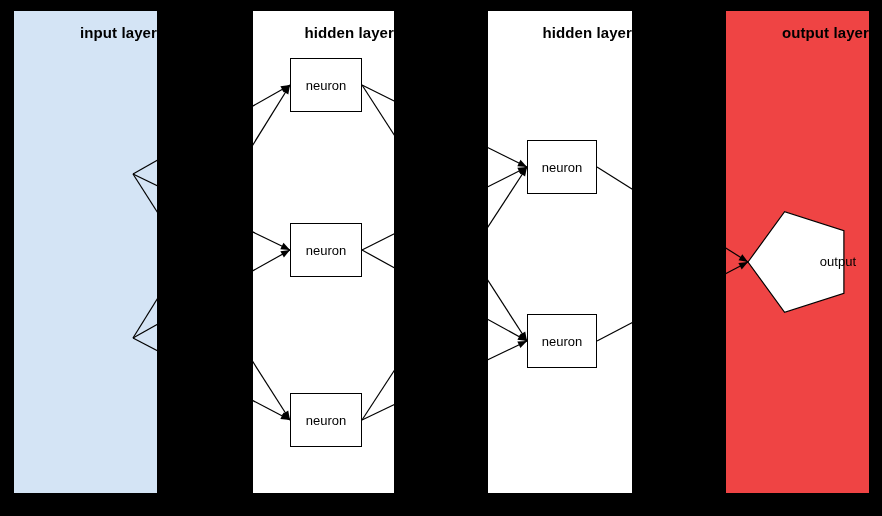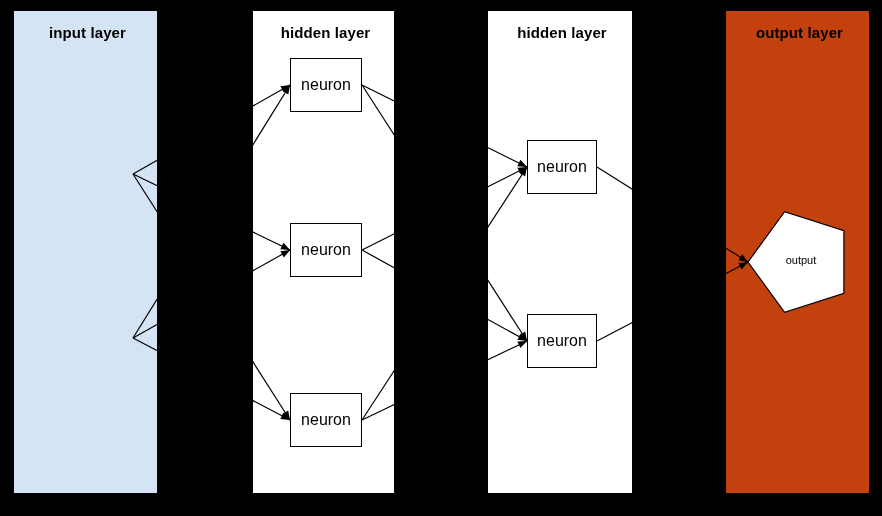--- a/index.html
+++ b/index.html
@@ -18,21 +18,21 @@
   }
   .layer-panel {
     position: absolute;
     box-sizing: border-box;
     border: 1px solid #000000;
   }
   .layer-title {
     position: absolute;
     left: 4px;
     right: 0;
-    text-align: center;
+    text-align: right;
     font-size: 15px;
     font-weight: bold;
     color: #000000;
     letter-spacing: 0.1px;
   }
   .svg-overlay {
     position: absolute;
     left: 0;
     top: 0;
     width: 882px;
@@ -52,46 +52,46 @@
     color: #000000;
   }
   .node-box {
     position: absolute;
     box-sizing: border-box;
     border: 1.6px solid #000000;
     background: #ffffff;
     display: flex;
     align-items: center;
     justify-content: center;
-    font-size: 16px;
+    font-size: 13px;
     color: #000000;
   }
   .pentagon-label {
     position: absolute;
-    font-size: 11px;
+    font-size: 13px;
     color: #000000;
-    text-align: center;
+    text-align: right;
     width: 110px;
   }
 </style>
 </head>
 <body>
 
 <div id="canvas">
 
   <div class="layer-panel" id="panel-input" style="left: 13px; top: 10px; width: 145px; height: 484px; background: rgb(212, 228, 245); z-index: 1;">
     <div class="layer-title" style="top: 13px;">input layer</div>
   </div>
   <div class="layer-panel" id="panel-hidden-1" style="left: 252px; top: 10px; width: 143px; height: 484px; background: rgb(255, 255, 255); z-index: 1;">
     <div class="layer-title" style="top: 13px;">hidden layer</div>
   </div>
   <div class="layer-panel" id="panel-hidden-2" style="left: 487px; top: 10px; width: 146px; height: 484px; background: rgb(255, 255, 255); z-index: 1;">
     <div class="layer-title" style="top: 13px;">hidden layer</div>
   </div>
-  <div class="layer-panel" id="panel-output" style="left: 725px; top: 10px; width: 145px; height: 484px; background: #c2410c; z-index: 1;">
+  <div class="layer-panel" id="panel-output" style="left: 725px; top: 10px; width: 145px; height: 484px; background: #ef4444; z-index: 1;">
     <div class="layer-title" style="top: 13px;">output layer</div>
   </div>
 
   <svg class="svg-overlay" id="edges-svg" viewBox="0 0 882 516" style="z-index: 3;">
       <line x1="133" y1="174" x2="290" y2="85" stroke="#000000" stroke-width="1.2"></line>
       <polygon points="290.0,85.0 283.9,92.6 280.4,86.3" fill="#000000"></polygon>
       <line x1="133" y1="174" x2="290" y2="250" stroke="#000000" stroke-width="1.2"></line>
       <polygon points="290.0,250.0 280.3,249.3 283.5,242.8" fill="#000000"></polygon>
       <line x1="133" y1="174" x2="290" y2="420" stroke="#000000" stroke-width="1.2"></line>
       <polygon points="290.0,420.0 282.1,414.4 288.2,410.5" fill="#000000"></polygon>

